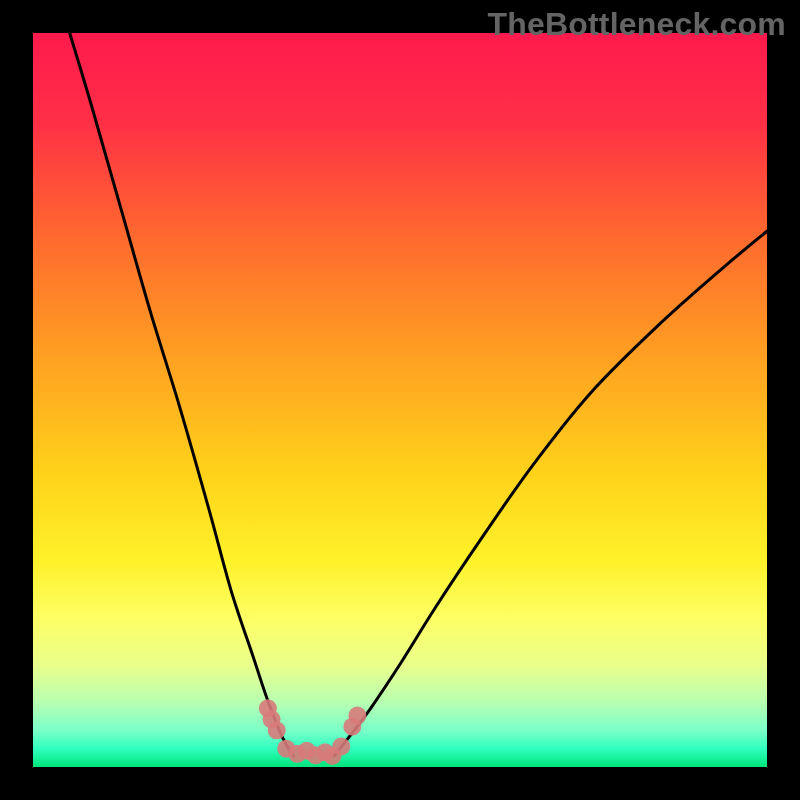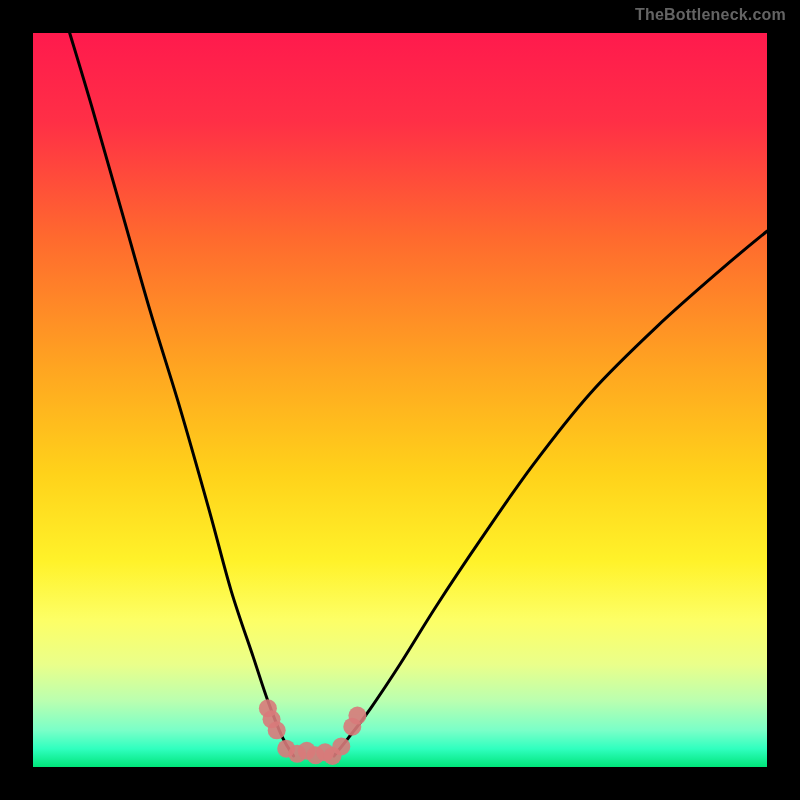--- a/index.html
+++ b/index.html
@@ -28,21 +28,21 @@
   }
   .gradient {
     position: absolute;
     inset: 0;
   }
   .watermark {
     position: absolute;
     top: 6px;
     right: 14px;
     font-family: Arial, Helvetica, sans-serif;
-    font-size: 16px;
+    font-size: 32px;
     font-weight: 600;
     color: #646464;
     letter-spacing: 0.2px;
   }
   svg.curves {
     position: absolute;
     inset: 0;
   }
 </style>
 </head>

